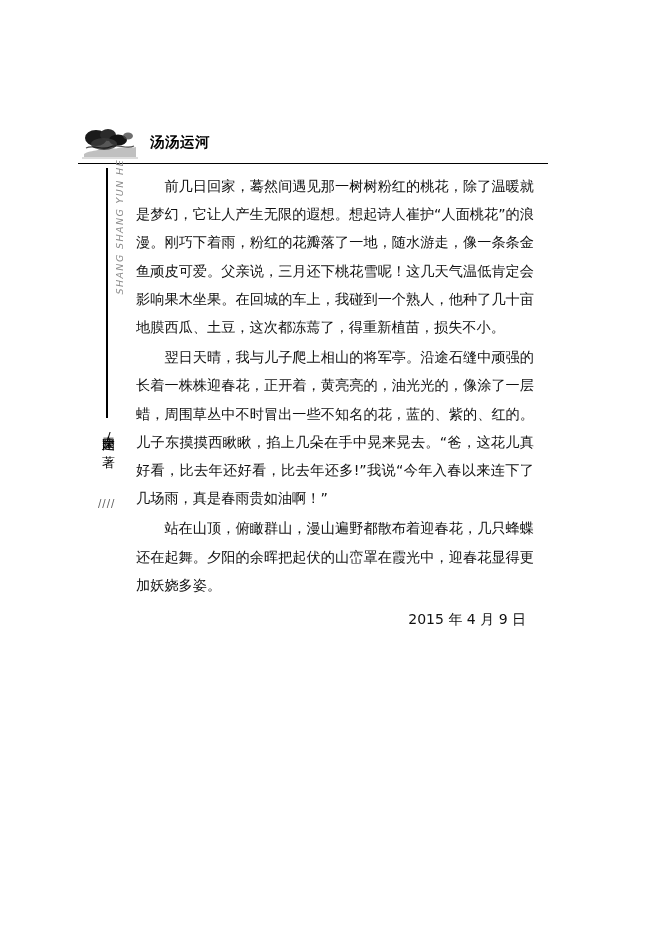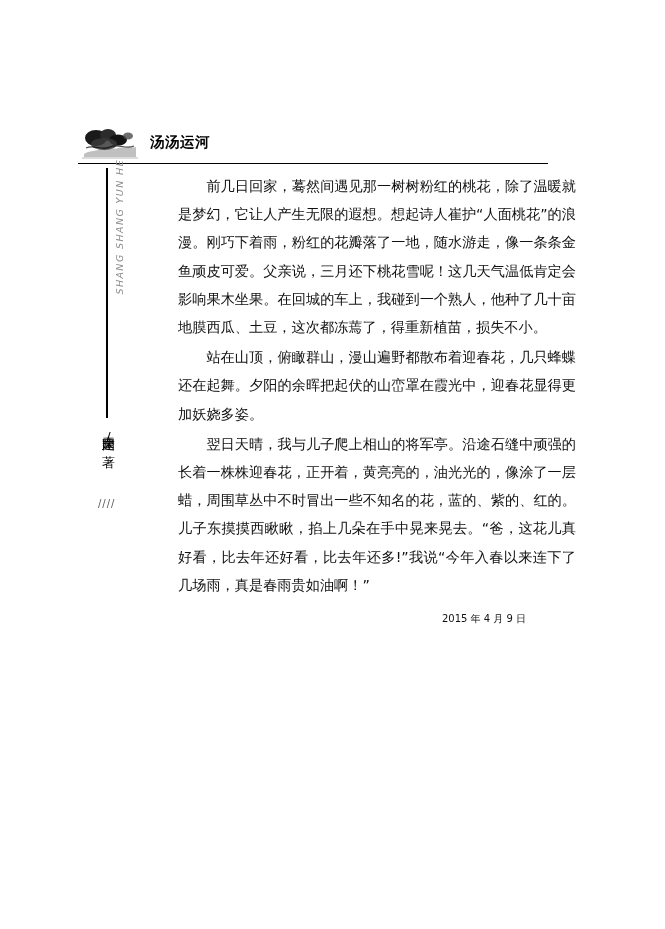--- a/index.html
+++ b/index.html
@@ -114,21 +114,20 @@
     color: #555;
     letter-spacing: 1px;
   }
 
   
   .body-text {
     position: absolute;
     left: 136px;
     top: 172px;
     width: 398px;
-    margin-left: 42px;
   }
   .para {
     font-family: "DejaVu Sans", sans-serif;
     font-size: 14.2px;
     line-height: 28.2px;
     text-align: justify;
     text-justify: inter-ideograph;
     text-indent: 2em;
     margin: 0 0 0 0;
     color: #111;
@@ -136,21 +135,21 @@
   .para + .para { margin-top: 2px; }
 
   
   .signature {
     position: absolute;
     left: 136px;
     top: 604px;
     width: 398px;
     text-align: right;
     font-family: "DejaVu Sans", sans-serif;
-    font-size: 10px;
+    font-size: 14px;
     line-height: 30px;
     color: #111;
   }
   .sig-line { display: block; padding-right: 8px; }
   .sig-line.second { padding-right: 0px; }
 </style>
 </head>
 <body>
 
 <div class="page">
@@ -175,21 +174,21 @@
 
   <div class="side-band">
     <div class="side-rule"></div>
     <div class="side-latin">SHANG SHANG YUN HE</div>
     <div class="side-author">秦建国/著</div>
     <div class="side-marks">////</div>
   </div>
 
   <div class="body-text">
     <p class="para">前几日回家，蓦然间遇见那一树树粉红的桃花，除了温暖就是梦幻，它让人产生无限的遐想。想起诗人崔护“人面桃花”的浪漫。刚巧下着雨，粉红的花瓣落了一地，随水游走，像一条条金鱼顽皮可爱。父亲说，三月还下桃花雪呢！这几天气温低肯定会影响果木坐果。在回城的车上，我碰到一个熟人，他种了几十亩地膜西瓜、土豆，这次都冻蔫了，得重新植苗，损失不小。</p>
+    <p class="para">翌日天晴，我与儿子爬上相山的将军亭。沿途石缝中顽强的长着一株株迎春花，正开着，黄亮亮的，油光光的，像涂了一层蜡，周围草丛中不时冒出一些不知名的花，蓝的、紫的、红的。儿子东摸摸西瞅瞅，掐上几朵在手中晃来晃去。“爸，这花儿真好看，比去年还好看，比去年还多!”我说“今年入春以来连下了几场雨，真是春雨贵如油啊！”</p>
     <p class="para">站在山顶，俯瞰群山，漫山遍野都散布着迎春花，几只蜂蝶还在起舞。夕阳的余晖把起伏的山峦罩在霞光中，迎春花显得更加妖娆多姿。</p>
-    <p class="para">翌日天晴，我与儿子爬上相山的将军亭。沿途石缝中顽强的长着一株株迎春花，正开着，黄亮亮的，油光光的，像涂了一层蜡，周围草丛中不时冒出一些不知名的花，蓝的、紫的、红的。儿子东摸摸西瞅瞅，掐上几朵在手中晃来晃去。“爸，这花儿真好看，比去年还好看，比去年还多!”我说“今年入春以来连下了几场雨，真是春雨贵如油啊！”</p>
   </div>
 
   <div class="signature">
     <span class="sig-line">2015 年 4 月 9 日</span>
   </div>
 
 </div>
 
 </body></html>

